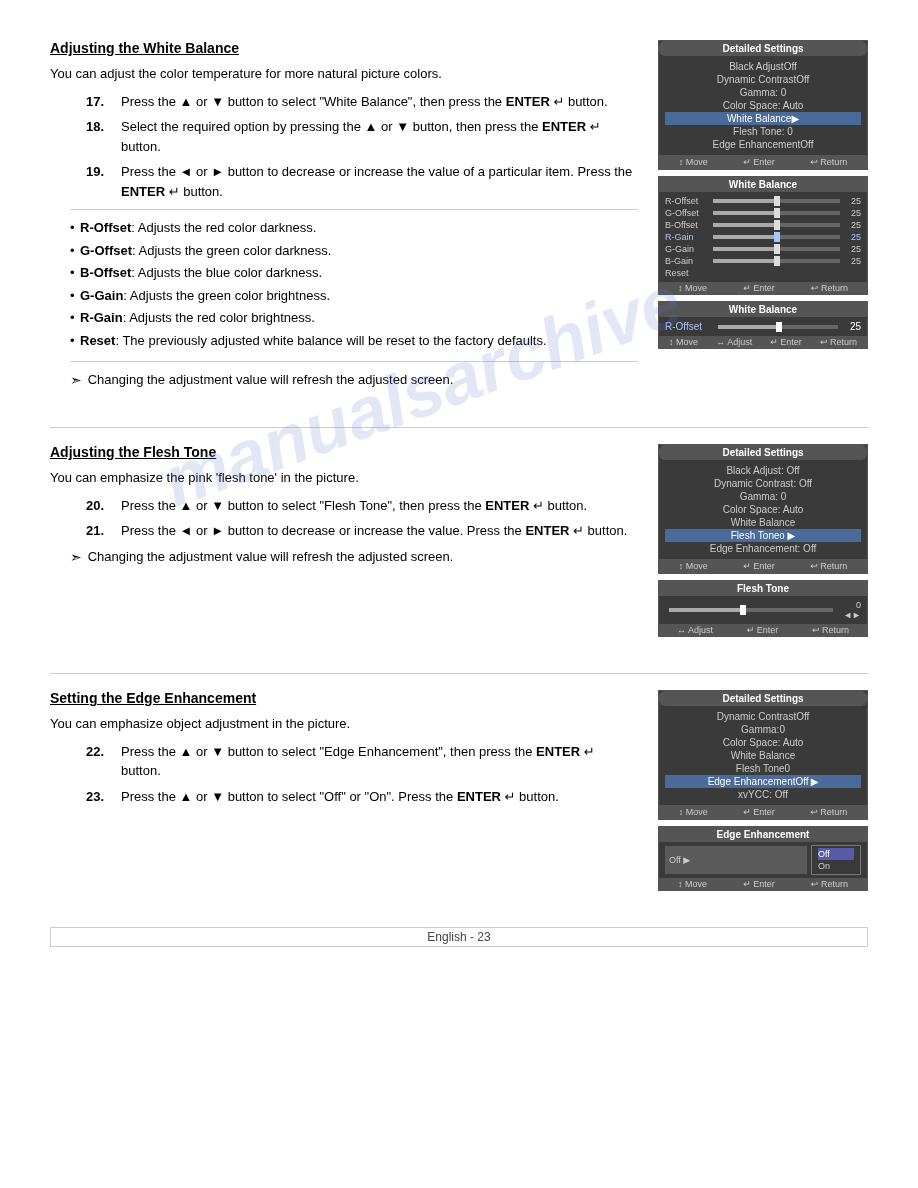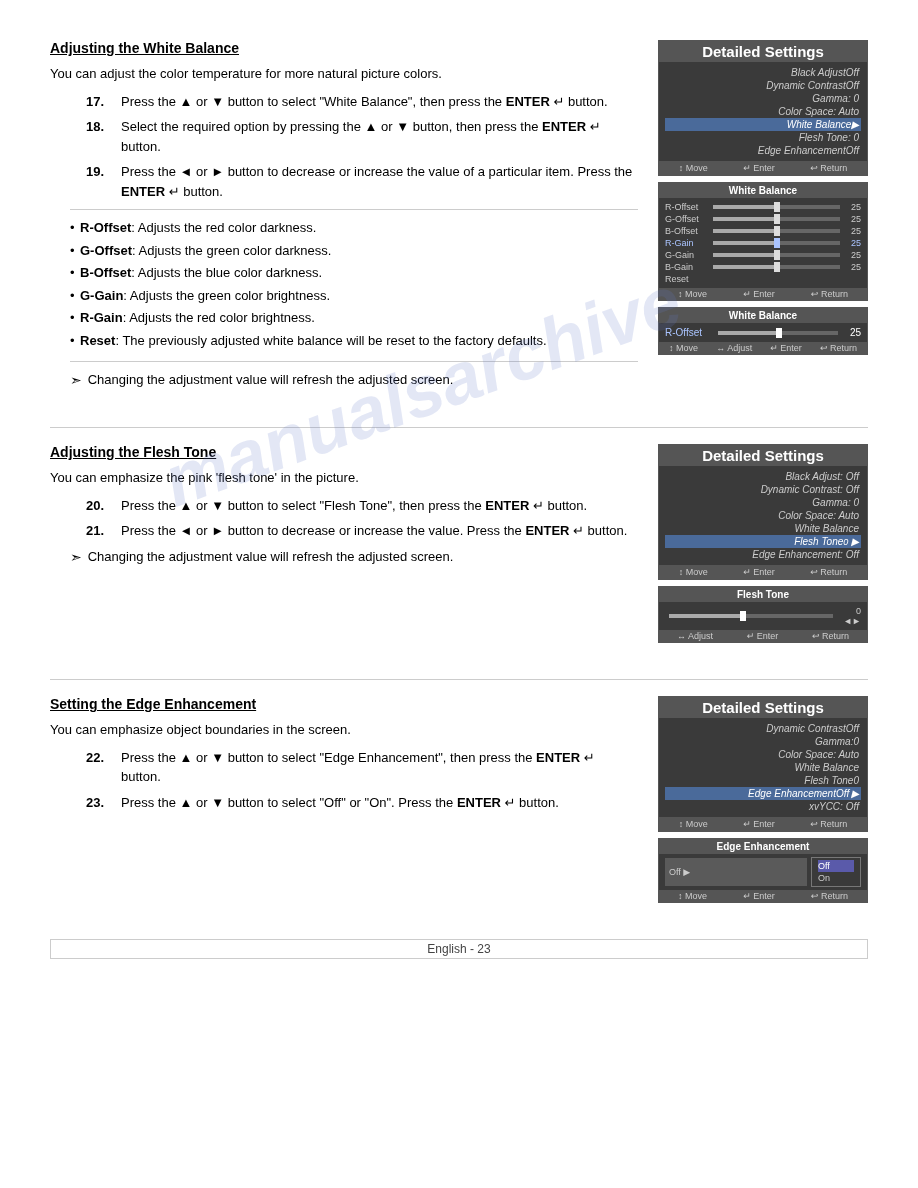--- a/index.html
+++ b/index.html
@@ -108,34 +108,34 @@
       border: 1px solid #555;
       margin-bottom: 6px;
       font-size: 10px;
       color: #ddd;
       width: 210px;
     }
     .tv-panel-title {
       background: #555;
       text-align: center;
       padding: 2px 4px;
-      font-size: 15px;
+      font-size: 10px;
       color: #fff;
       font-weight: bold;
+      border-radius: 6px;
     }
     .tv-panel-body {
       padding: 4px 6px;
     }
     .tv-row {
       display: flex;
-      justify-content: flex-end;
+      justify-content: center;
       padding: 1px 2px;
       font-size: 10px;
       color: #ccc;
-      font-style: italic;
     }
     .tv-row.highlight {
       background: #4a6a9a;
       color: #fff;
     }
     .tv-footer {
       background: #555;
       display: flex;
       justify-content: space-around;
       padding: 2px;
@@ -641,21 +641,21 @@
       </div>
     </div>
   </div>
 
   <hr class="section-divider">
 
   <div class="section">
     <div class="two-col">
       <div class="left-col">
         <div class="section-title">Setting the Edge Enhancement</div>
-        <p class="intro-text">You can emphasize object boundaries in the screen.</p>
+        <p class="intro-text">You can emphasize object adjustment in the picture.</p>
 
         <div class="step">
           <span class="step-num">22.</span>
           <span class="step-content">Press the ▲ or ▼ button to select "Edge Enhancement", then press the <strong>ENTER</strong> ↵ button.</span>
         </div>
         <div class="step">
           <span class="step-num">23.</span>
           <span class="step-content">Press the ▲ or ▼ button to select "Off" or "On". Press the <strong>ENTER</strong> ↵ button.</span>
         </div>
       </div>

